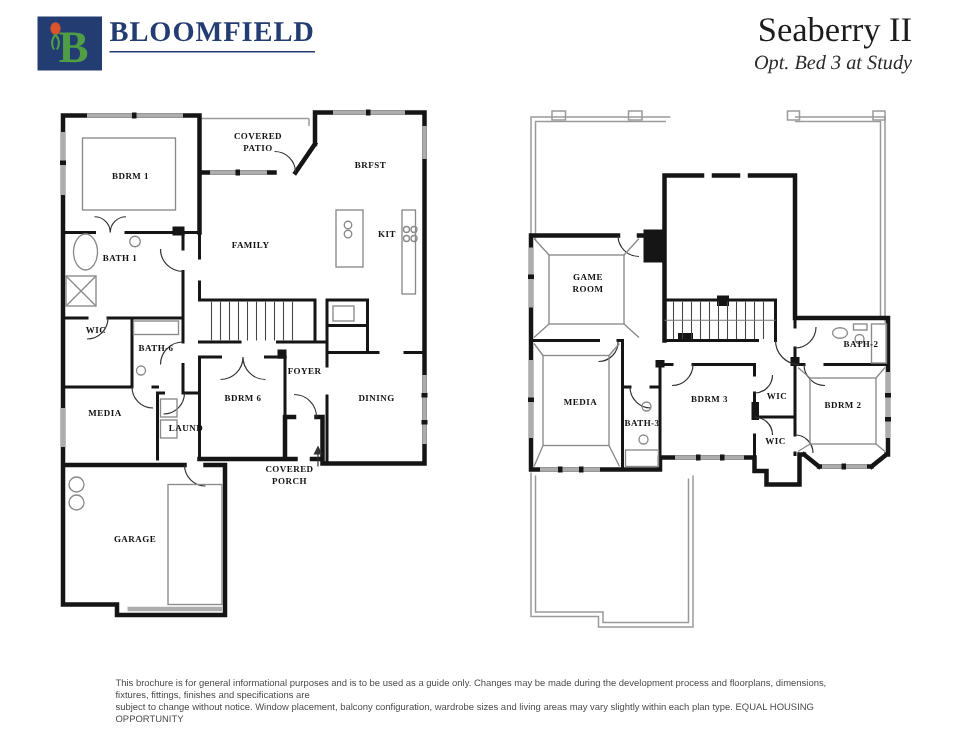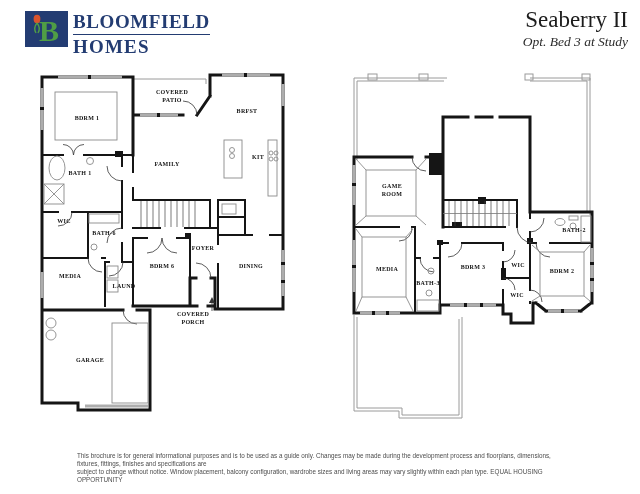--- a/index.html
+++ b/index.html
@@ -4,21 +4,21 @@
 <style>
   html,body{margin:0;padding:0;background:#fff;}
   .page{position:relative;width:640px;height:494px;background:#fff;overflow:hidden;
         font-family:"Liberation Serif",serif;}
   
   .logo-box{position:absolute;left:25px;top:11px;width:43px;height:36px;background:#233c72;}
   .brand{position:absolute;left:73px;top:11px;color:#233c72;line-height:1;}
   .brand-top{font:700 19px "Liberation Serif",serif;letter-spacing:.6px;
              border-bottom:1.5px solid #233c72;padding-bottom:1px;display:inline-block;}
   .brand-bottom{font:700 19px "Liberation Serif",serif;letter-spacing:1.2px;margin-top:1px;}
-  .title-wrap{position:absolute;right:12px;top:7px;text-align:right;color:#1c1c1c;}
+  .title-wrap{position:absolute;right:32px;top:7px;text-align:right;color:#1c1c1c;}
   .plan-title{font:400 23px "Liberation Serif",serif;margin:0;}
   .plan-option{font:italic 13.5px "Liberation Serif",serif;margin:1px 0 0 0;color:#2b2b2b;}
   
   .lbl{position:absolute;transform:translate(-50%,-50%);
        font:bold 6px/1.25 "Liberation Serif",serif;letter-spacing:.3px;color:#141414;
        text-align:center;white-space:pre-line;z-index:3;}
   .plan-svg{position:absolute;left:0;top:0;z-index:2;}
   
   .footer{position:absolute;left:77px;top:452px;width:492px;
           font-family:"Liberation Sans",sans-serif;font-size:6.3px;line-height:8px;color:#4c4c4c;}
@@ -30,21 +30,20 @@
 
   <div class="logo-box">
     <svg width="43" height="36" viewBox="0 0 43 36">
       <text x="14" y="30" font-family="Liberation Serif, serif" font-size="30" font-weight="bold" fill="#4f9d45">B</text>
       <ellipse cx="12" cy="8" rx="3.4" ry="4.2" fill="#d9532c"></ellipse>
       <path d="M12,12 q-4,5 -1,10 M12,12 q4,5 1,10" stroke="#4f9d45" stroke-width="1.4" fill="none"></path>
     </svg>
   </div>
   <div class="brand">
     <div class="brand-top">BLOOMFIELD</div>
-    <div class="brand-bottom">HOMES</div>
   </div>
   <div class="title-wrap">
     <h1 class="plan-title">Seaberry II</h1>
     <div class="plan-option">Opt. Bed 3 at Study</div>
   </div>
 
   <svg class="plan-svg" width="640" height="494" viewBox="0 0 640 494">
     <g>
 
       <path d="M133,79 H206 M133,79 V84 M206,79 V84" stroke="#9a9a9a" stroke-width="1" fill="none"></path>

